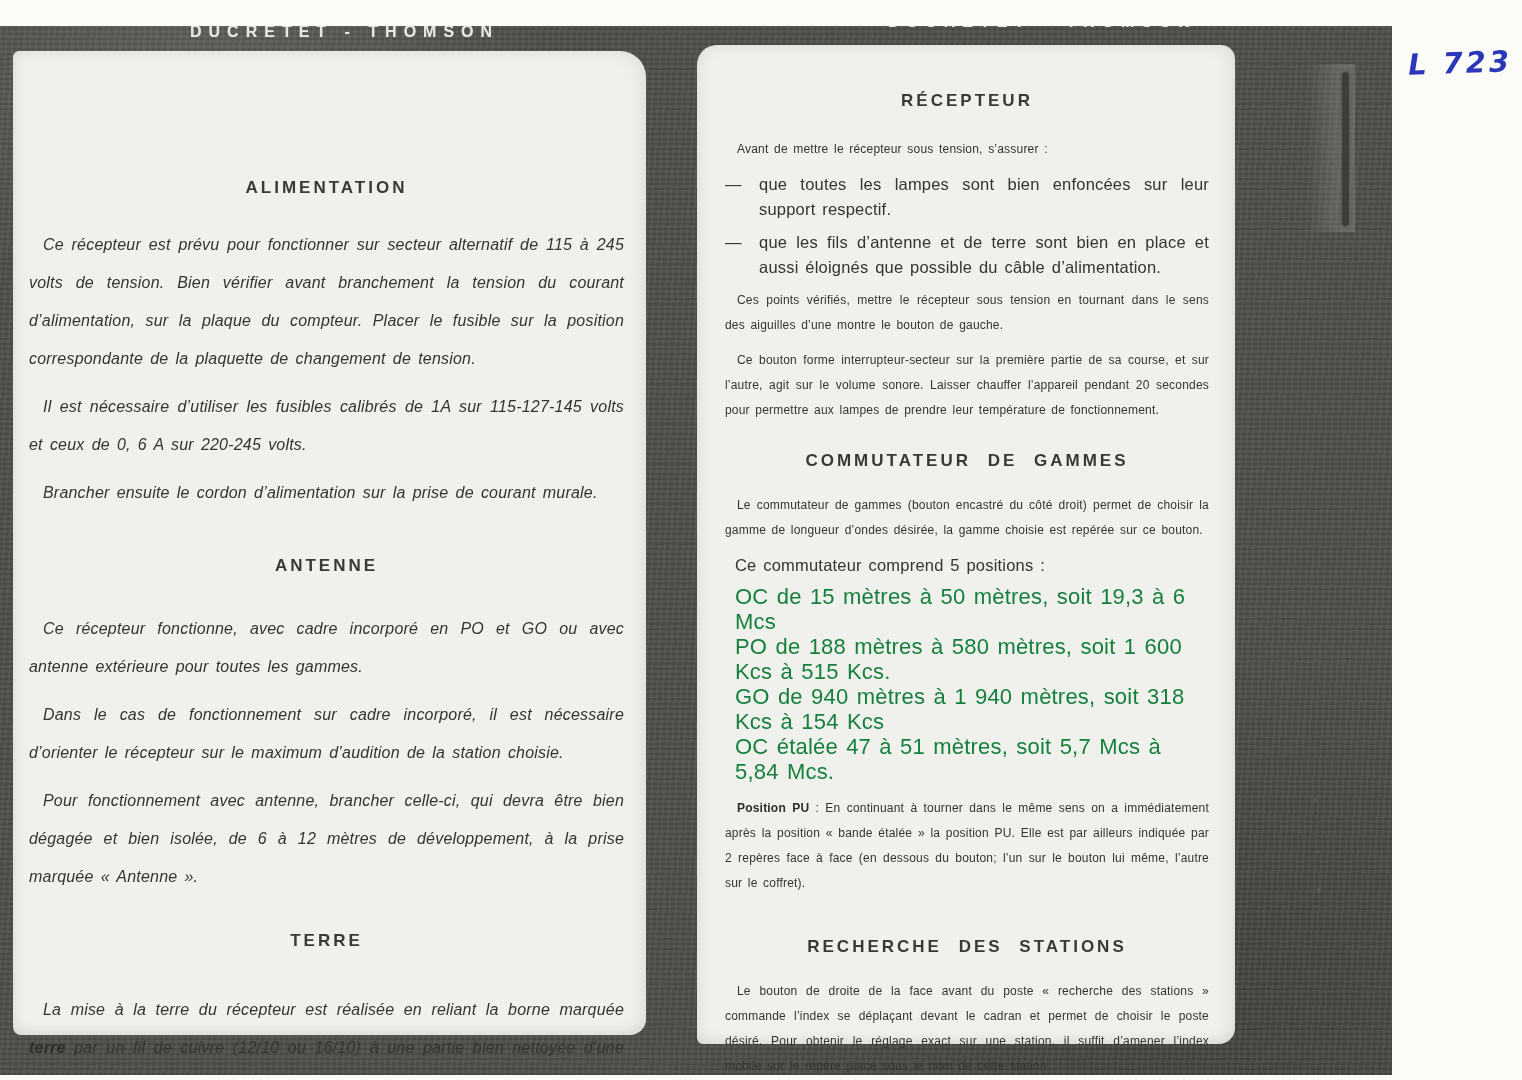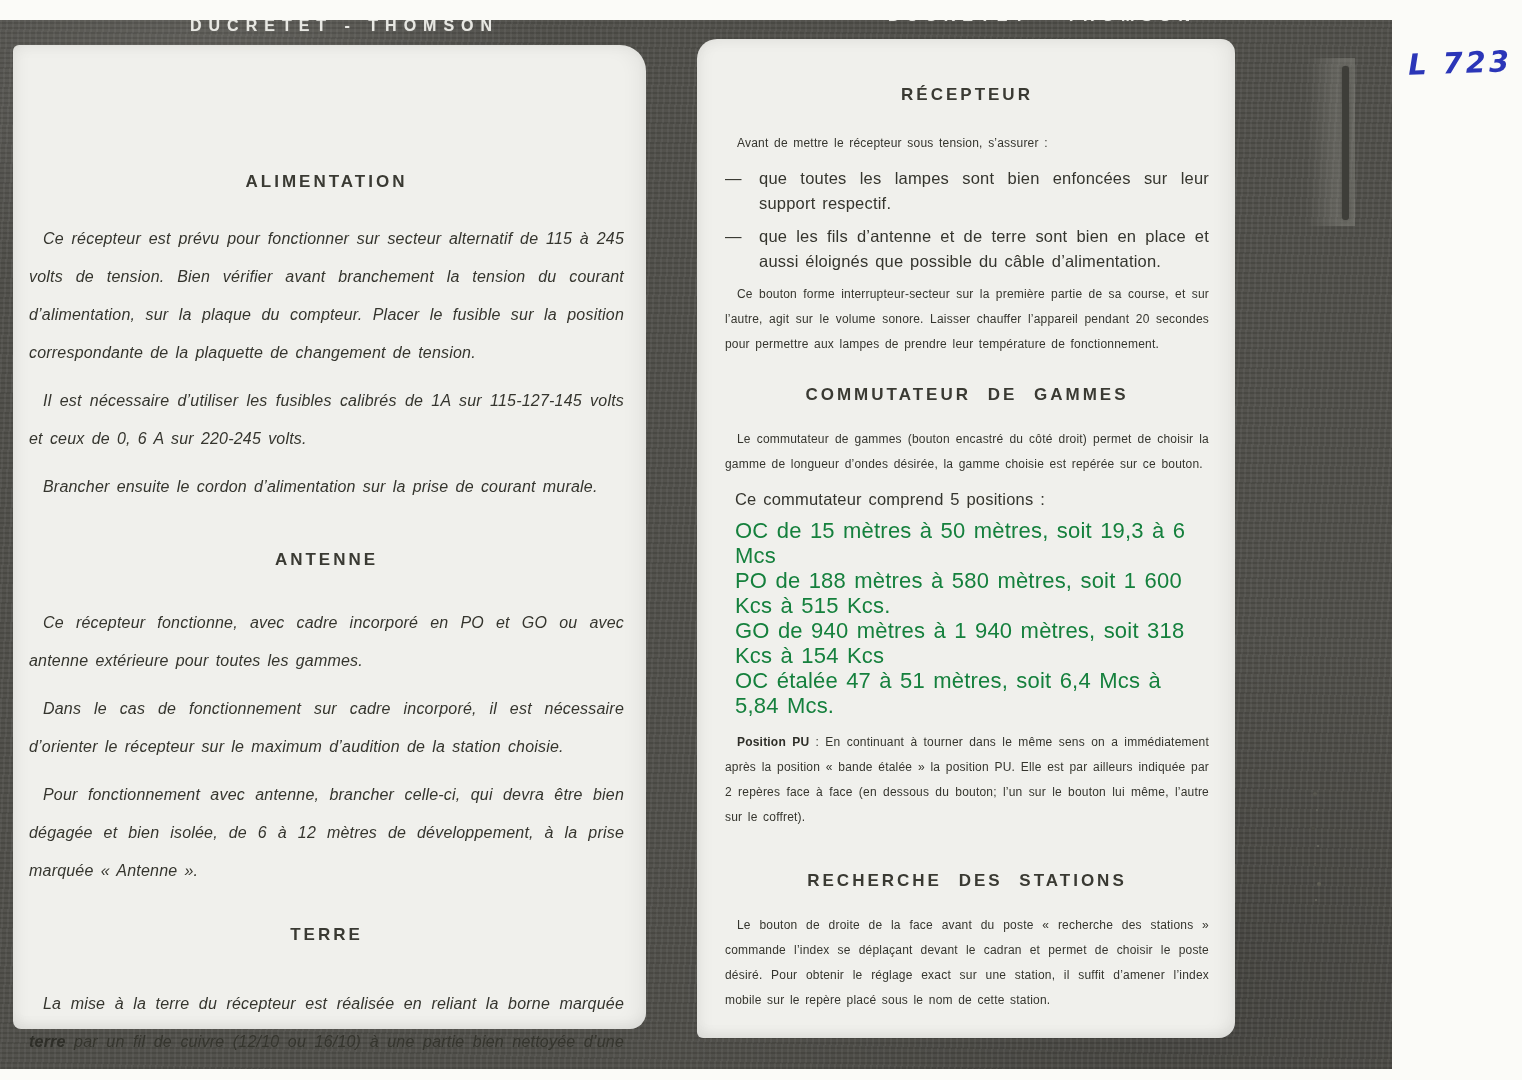--- a/index.html
+++ b/index.html
@@ -4,21 +4,21 @@
 <style>
   html,body{margin:0;padding:0;}
   body{
     width:1522px;height:1080px;position:relative;overflow:hidden;
     background:#fbfbf8;
     font-family:"Liberation Sans", sans-serif;
     -webkit-font-smoothing:antialiased;
   }
   
   .scan{
-    position:absolute;left:0;top:20px;width:1392px;height:1049px;
+    position:absolute;left:0;top:26px;width:1392px;height:1049px;
     overflow:hidden;
     background:
       repeating-linear-gradient(93deg, rgba(255,255,255,0.045) 0 2px, rgba(0,0,0,0) 2px 6px),
       repeating-linear-gradient(0deg, rgba(0,0,0,0.06) 0 2px, rgba(255,255,255,0.03) 2px 5px),
       radial-gradient(ellipse 500px 300px at 15% 6%, rgba(255,255,255,0.10), transparent 70%),
       radial-gradient(ellipse 800px 500px at 85% 92%, rgba(0,0,0,0.14), transparent 72%),
       #4d4c47;
   }
   
   .brand{
@@ -147,30 +147,31 @@
       <div class="check-item">
         <span class="dash">—</span>
         <span class="itext">que toutes les lampes sont bien enfoncées sur leur support respectif.</span>
       </div>
       <div class="check-item">
         <span class="dash">—</span>
         <span class="itext">que les fils d’antenne et de terre sont bien en place et aussi éloignés que possible du câble d’alimentation.</span>
       </div>
     </div>
 
+    <p>Ces points vérifiés, mettre le récepteur sous tension en tournant dans le sens des aiguilles d’une montre le bouton de gauche.</p>
     <p>Ce bouton forme interrupteur-secteur sur la première partie de sa course, et sur l’autre, agit sur le volume sonore. Laisser chauffer l’appareil pendant 20 secondes pour permettre aux lampes de prendre leur température de fonctionnement.</p>
 
     <div class="sec-head mid">COMMUTATEUR DE GAMMES</div>
     <p>Le commutateur de gammes (bouton encastré du côté droit) permet de choisir la gamme de longueur d’ondes désirée, la gamme choisie est repérée sur ce bouton.</p>
     <div class="positions-intro">Ce commutateur comprend 5 positions :</div>
     <ul class="positions">
       <li>OC de 15 mètres à 50 mètres, soit 19,3 à 6 Mcs</li>
       <li>PO de 188 mètres à 580 mètres, soit 1 600 Kcs à 515 Kcs.</li>
       <li>GO de 940 mètres à 1 940 mètres, soit 318 Kcs à 154 Kcs</li>
-      <li>OC étalée 47 à 51 mètres, soit 6,4 Mcs à 5,84 Mcs.</li>
+      <li>OC étalée 47 à 51 mètres, soit 5,7 Mcs à 5,84 Mcs.</li>
     </ul>
     <p><strong class="lead">Position PU</strong><span> : En continuant à tourner dans le même sens on a immédiatement après la position « bande étalée » la position PU. Elle est par ailleurs indiquée par 2 repères face à face (en dessous du bouton; l’un sur le bouton lui même, l’autre sur le coffret).</span></p>
 
     <div class="sec-head last">RECHERCHE DES STATIONS</div>
     <p>Le bouton de droite de la face avant du poste « recherche des stations » commande l’index se déplaçant devant le cadran et permet de choisir le poste désiré. Pour obtenir le réglage exact sur une station, il suffit d’amener l’index mobile sur le repère placé sous le nom de cette station.</p>
   </div>
 
   <div class="tape-mark">
     <div class="tape-line"></div>
   </div>

